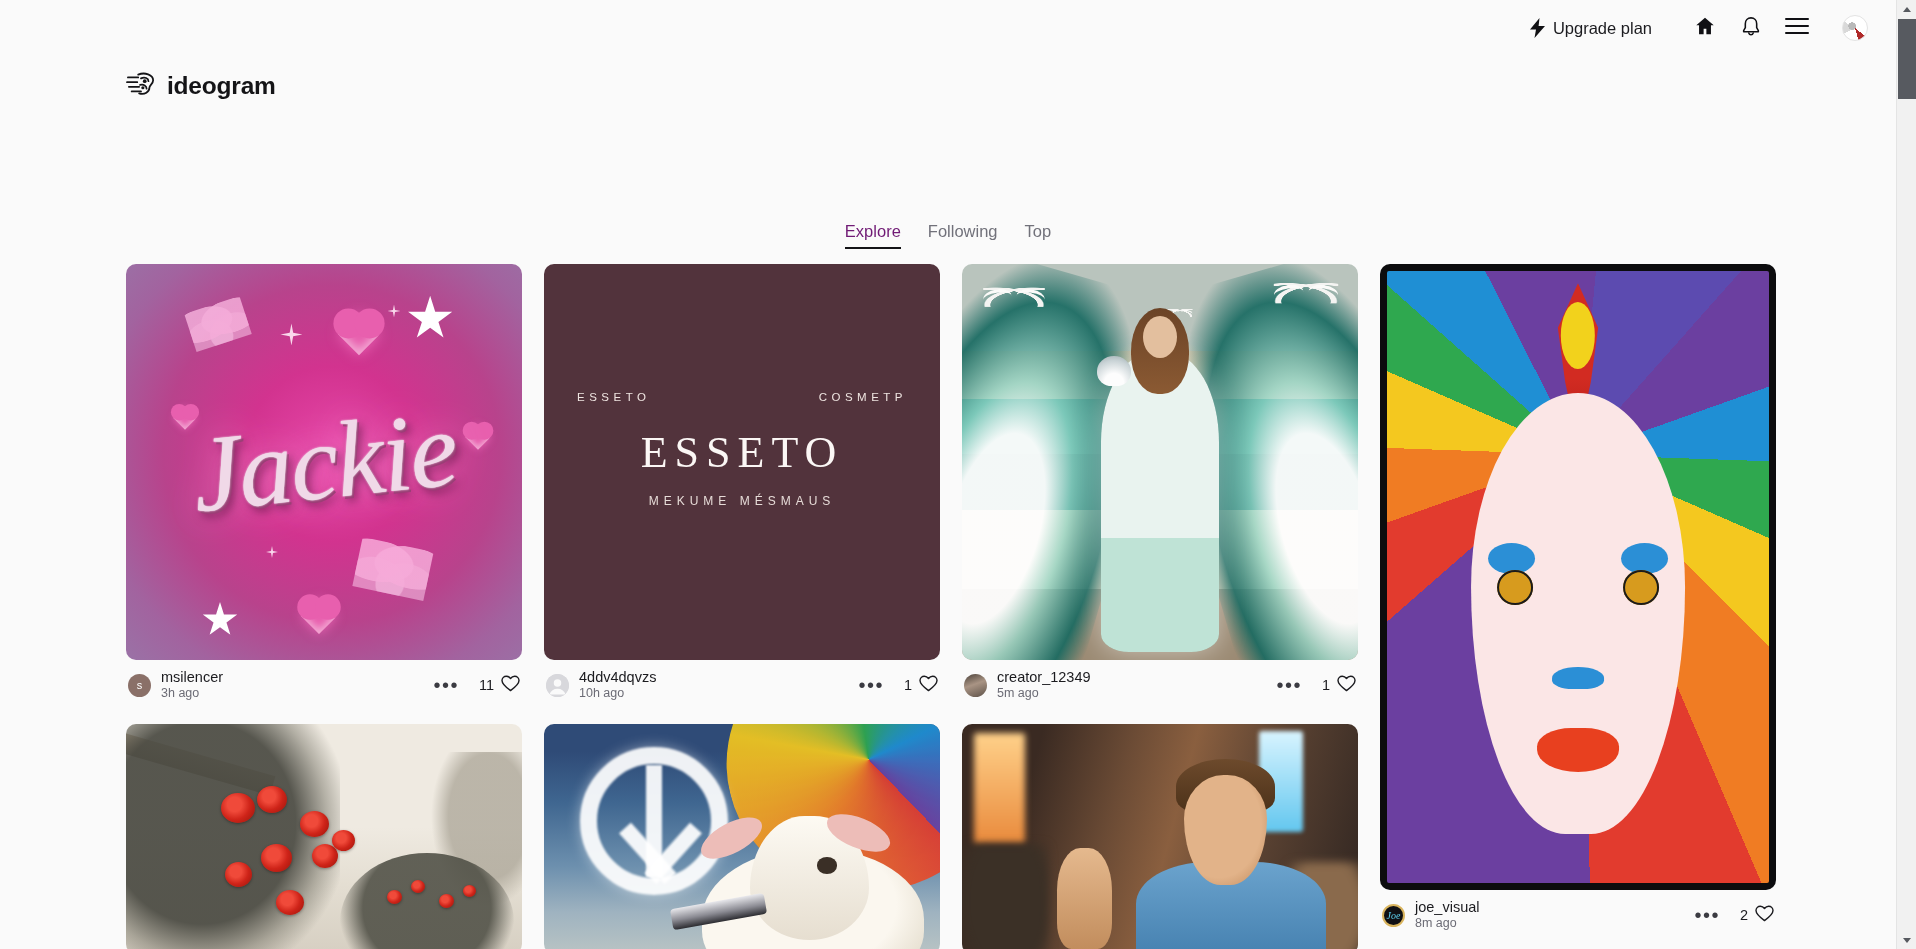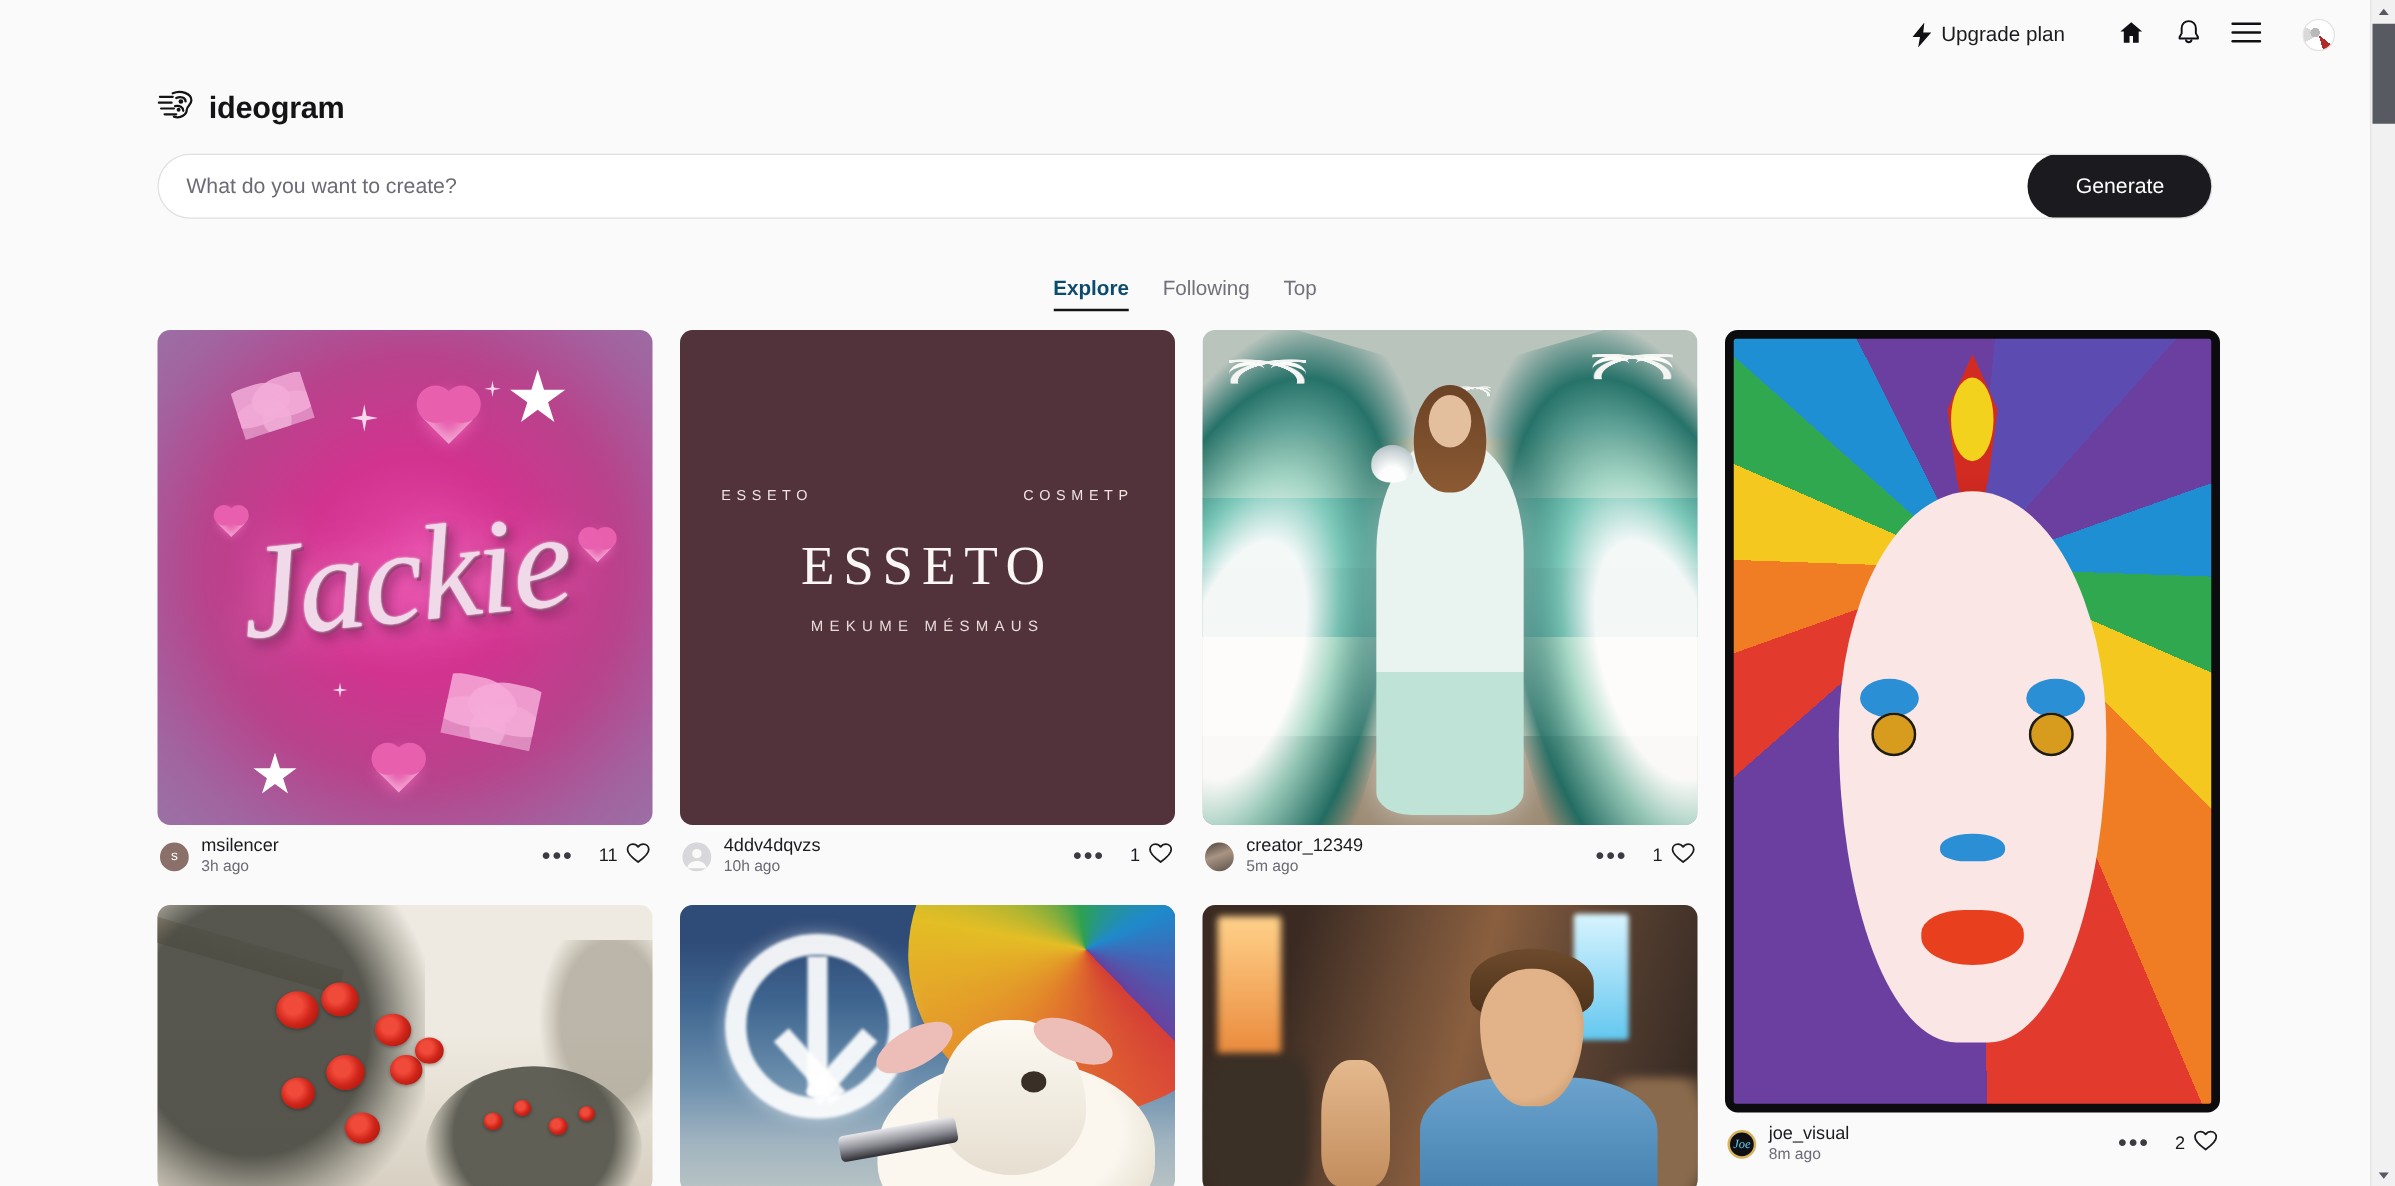--- a/index.html
+++ b/index.html
@@ -154,21 +154,21 @@
     justify-content: center;
     gap: 27px;
   }
   .tab {
     font-size: 16.5px;
     color: #71717a;
     padding-bottom: 8px;
     cursor: pointer;
     position: relative;
   }
-  .tab.active { color: #0c4a6e; font-weight: bold; }
+  .tab.active { color: #701a75; }
   .tab.active::after {
     content: "";
     position: absolute;
     left: 0; right: 0; bottom: 0;
     height: 2px;
     background: #141417;
   }
 
   
   .gallery {
@@ -645,24 +645,20 @@
           <path d="M16 9 C20 7 24 9 24 12"></path>
           <path d="M15 16 C19 15 22 17 22 20"></path>
         </g>
         <circle cx="20" cy="12" r="2" fill="#141417"></circle>
         <circle cx="18" cy="19" r="1.7" fill="#141417"></circle>
       </svg>
     </span>
     <span class="brand-name">ideogram</span>
   </div>
 
-  <div class="promptbar">
-    <input class="prompt-input" type="text" placeholder="What do you want to create?" style="">
-    <button class="generate-btn">Generate</button>
-  </div>
 
   <div class="tabs">
     <div class="tab active">Explore</div>
     <div class="tab">Following</div>
     <div class="tab">Top</div>
   </div>
 
   <div class="gallery">
 
     <div class="col">

